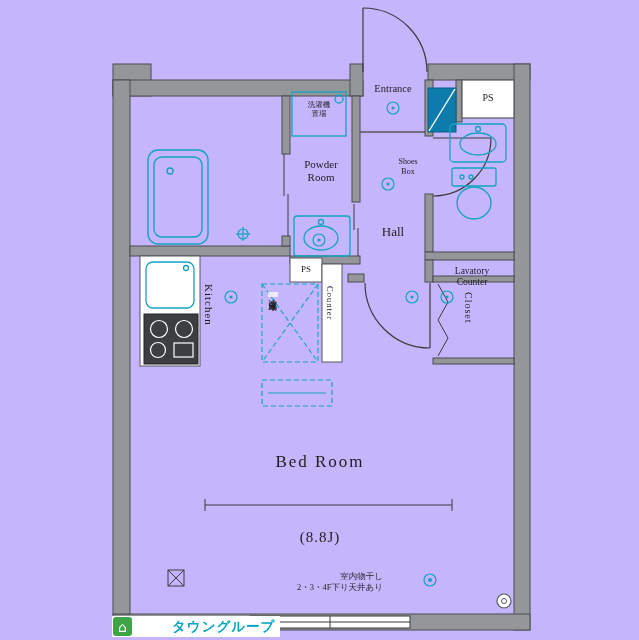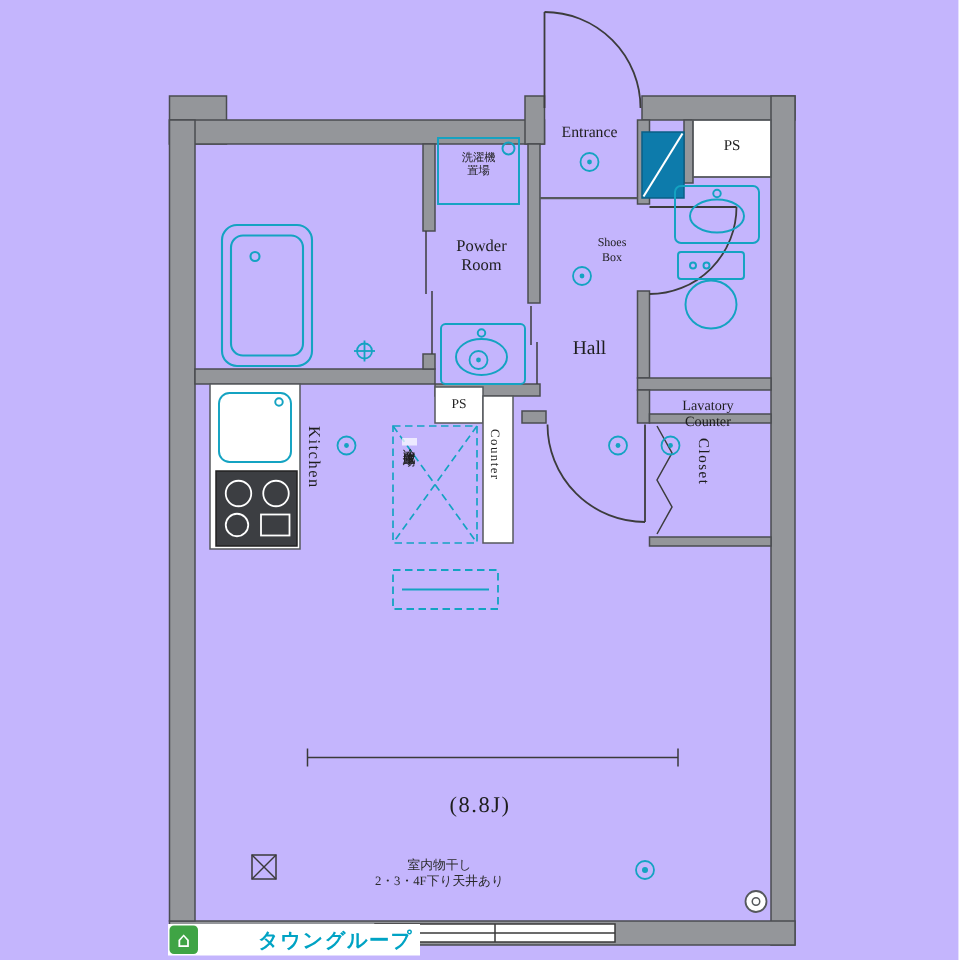--- a/index.html
+++ b/index.html
@@ -22,21 +22,21 @@
   .vert{
     writing-mode:vertical-rl;
     text-orientation:mixed;
     letter-spacing:1px;
   }
   .room-main{font-size:12px;}
   .room-sub{font-size:9.5px;}
   .tiny{font-size:8px;}
   .bedroom-name{font-size:17px;letter-spacing:2px;}
   .bedroom-size{font-size:15px;letter-spacing:1px;}
-  .notes{font-size:8.5px;color:#2a2a2a;line-height:1.3;}
+  .notes{font-size:8.5px;color:#2a2a2a;line-height:1.3;text-align:right;}
   .logo{
     position:absolute;left:112px;top:616px;
     display:flex;align-items:center;gap:5px;
     background:#ffffff;padding:1px 5px 1px 1px;
     font-family:"Liberation Sans", sans-serif;
   }
   .logo-icon{
     width:19px;height:19px;border-radius:3px;
     background:#3fa445;color:#ffffff;
     display:flex;align-items:center;justify-content:center;
@@ -255,20 +255,21 @@
   <div class="lbl vert" style="left:202px;top:284px;font-size:11px;">Kitchen</div>
 
   <div class="lbl vert" style="left:268px;top:292px;font-size:8.5px;background:rgba(255,255,255,0.7);">冷蔵庫置場</div>
 
   <div class="lbl" style="left:290px;top:264px;width:32px;font-size:9px;">PS</div>
 
   <div class="lbl vert" style="left:325px;top:286px;font-size:8.5px;">Counter</div>
 
   <div class="lbl vert" style="left:462px;top:292px;font-size:10px;">Closet</div>
 
+  <div class="lbl bedroom-name" style="left:240px;top:452px;width:160px;">Bed Room</div>
   <div class="lbl bedroom-size" style="left:270px;top:528px;width:100px;">(8.8J)</div>
 
   <div class="lbl notes" style="left:203px;top:571px;width:180px;">
     <div>室内物干し</div>
     <div>2・3・4F下り天井あり</div>
   </div>
 
   <div class="logo">
     <div class="logo-icon">⌂</div>
     <div class="logo-text">タウングループ</div>

